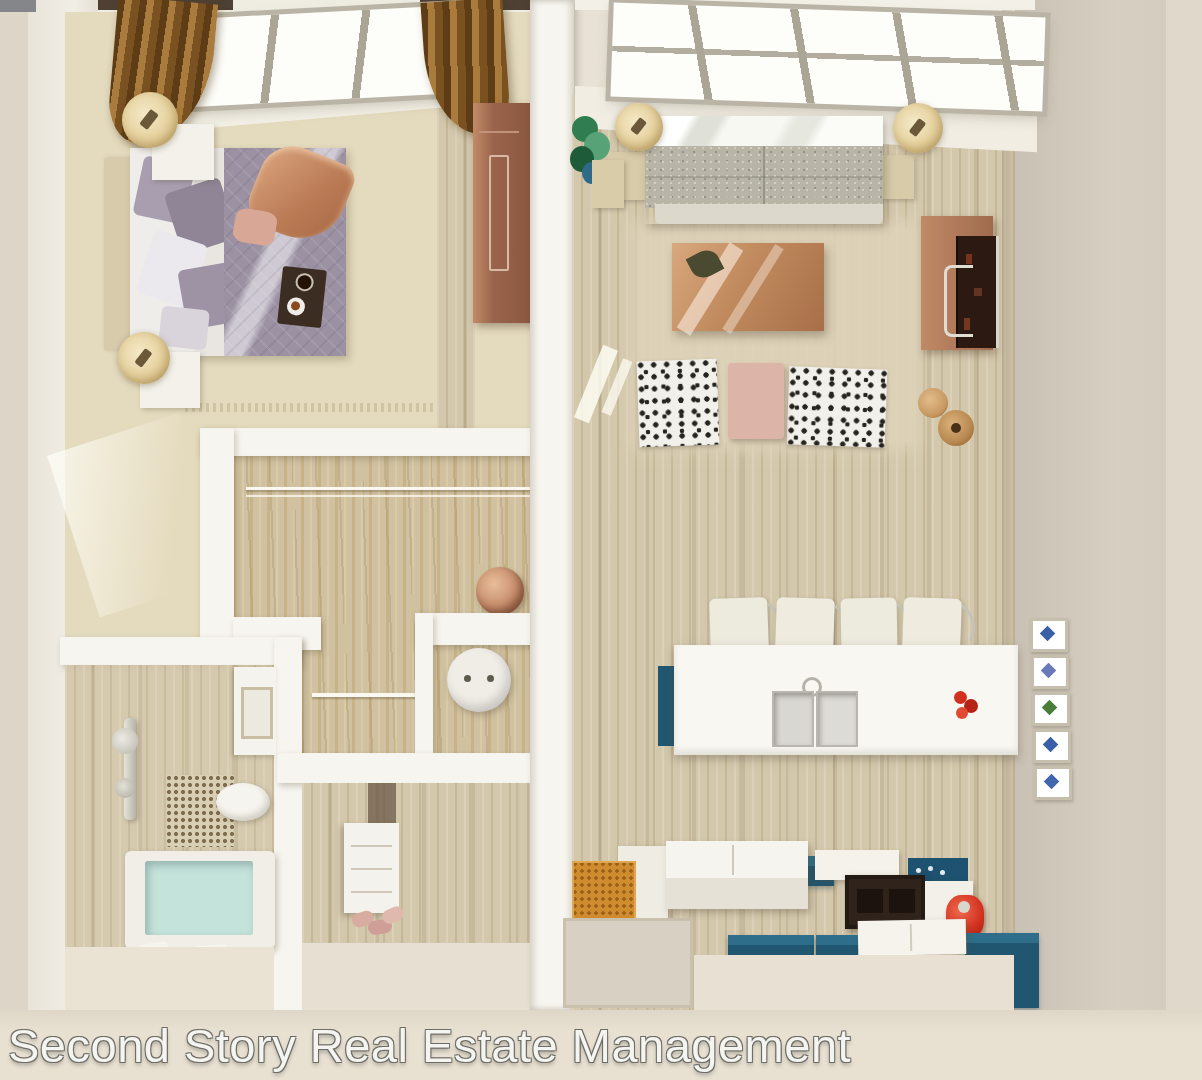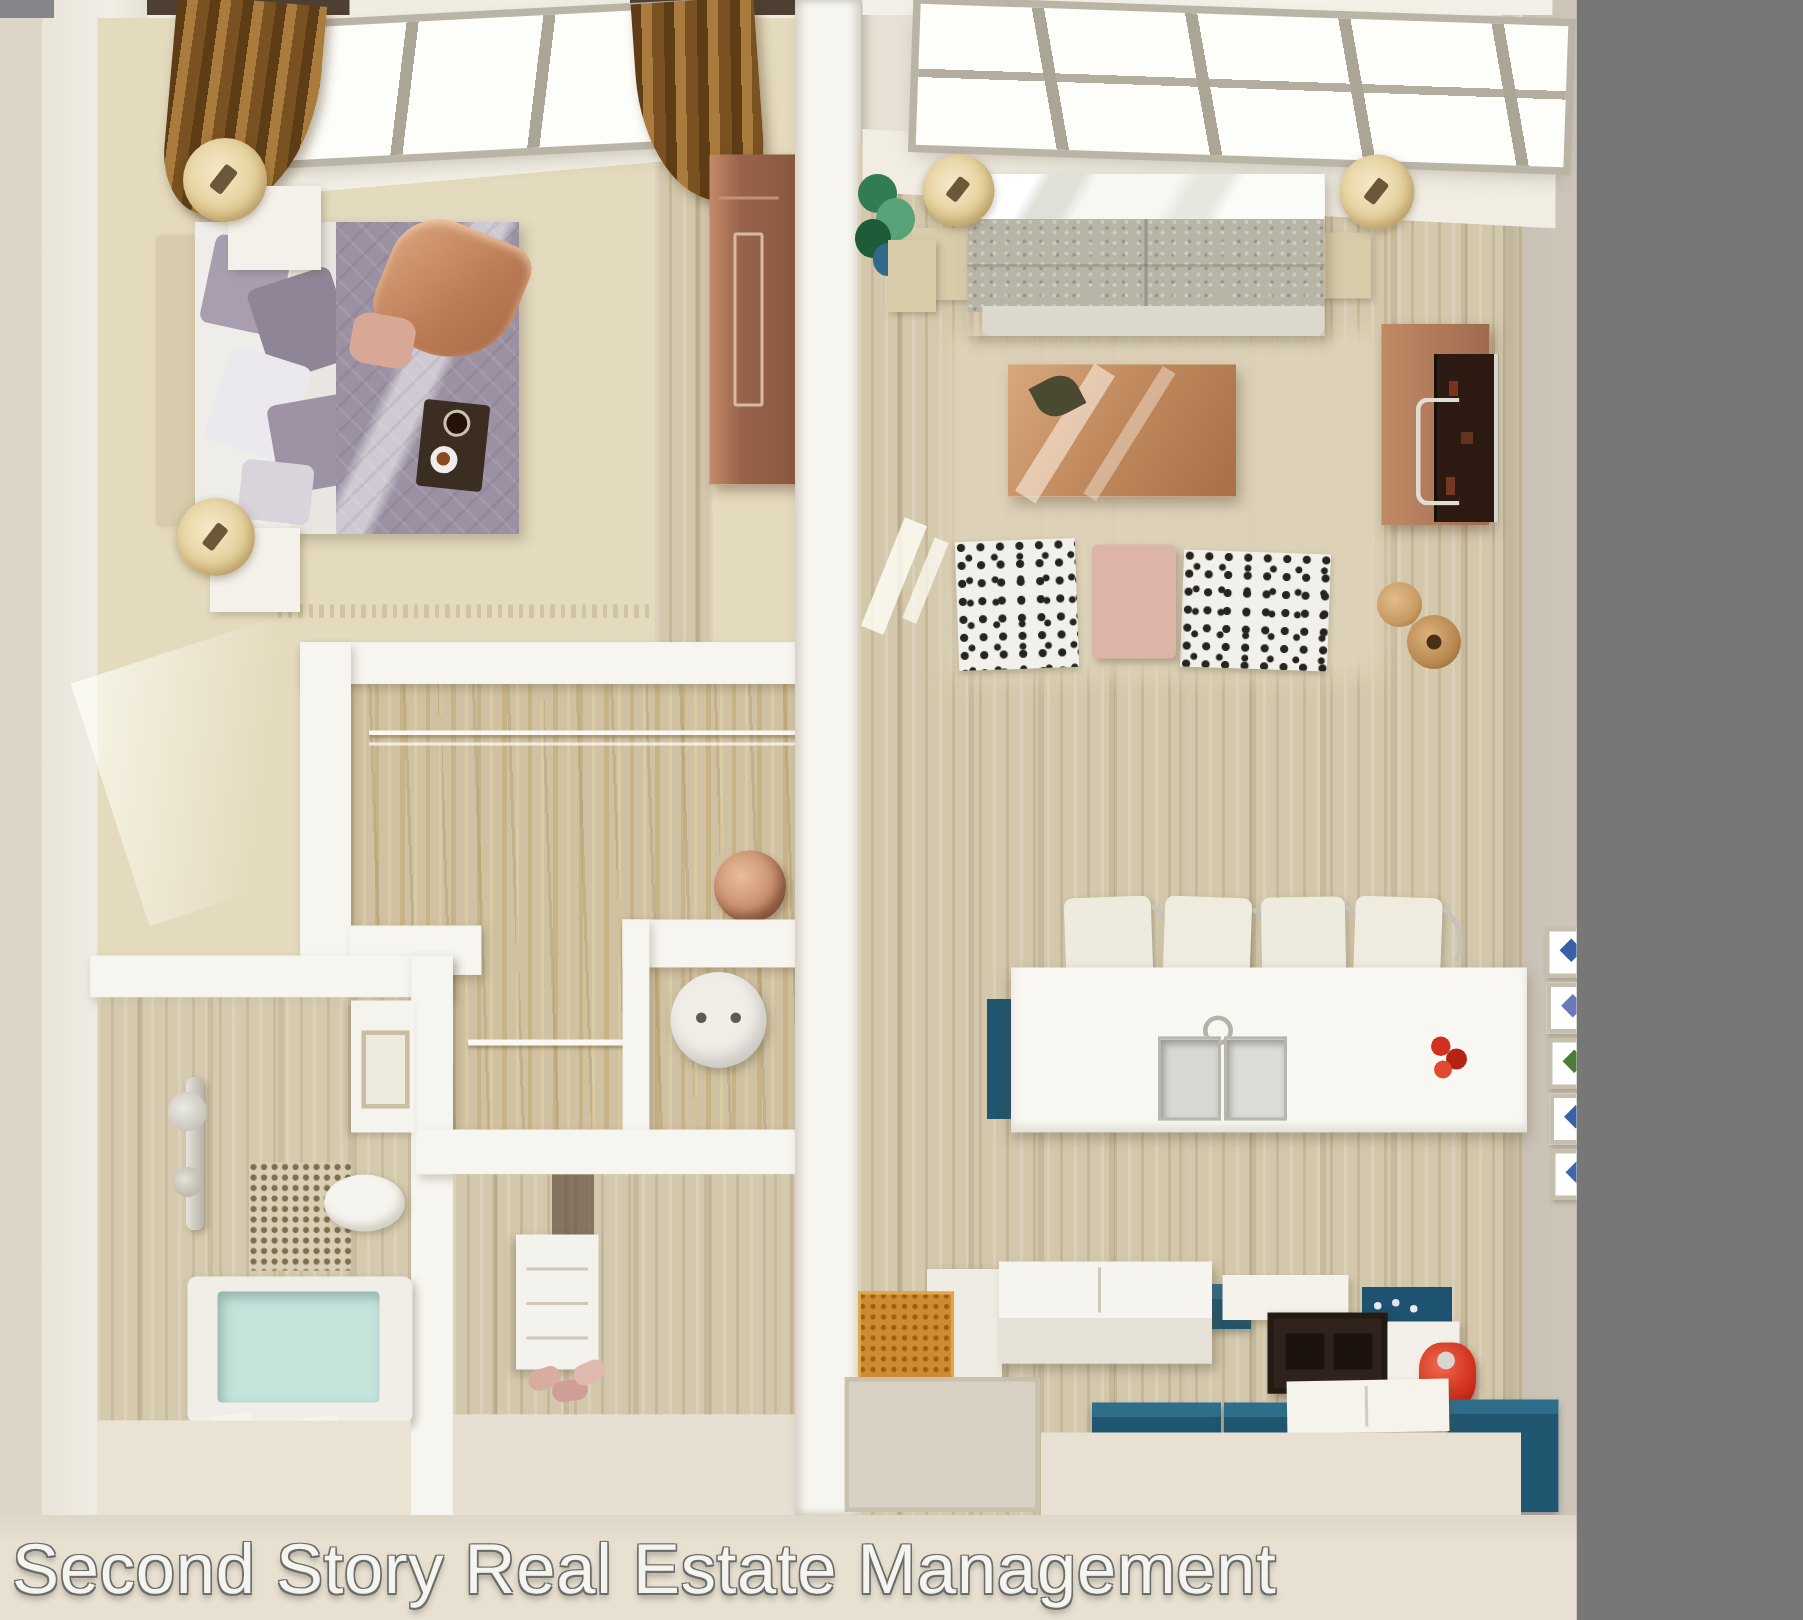--- a/index.html
+++ b/index.html
@@ -1,16 +1,16 @@
 <!DOCTYPE html>
 <html style="--bg_outer: #e8e2d6; --wall_white: #f7f5ef; --wall_shadow: #d8d2c4; --bedroom_carpet: #e4dabd; --wood_base: #d4c8ac; --closet_floor: #cfc1a1; --curtain_dark: #6e4a1e; --window_white: #fdfdf9; --mullion: #aba595; --wardrobe_copper: #9a644c; --bed_duvet: #9b91a3; --bed_throw: #c89070; --sofa_gray: #b8b5a6; --table_copper: #c08a5e; --tv_screen: #2c1a12; --chair_white: #f2f0ea; --ottoman_pink: #dcb5a8; --teal: #20566f; --dark_unit: #2f231c; --red_accent: #d2301e; --tub_water: #c4e3db; --orange_mat: #cf8c2e; --watermark: #f4f4f1;"><head>
 <meta charset="utf-8">
 <style>
   html,body{margin:0;padding:0;background:#777;}
-  .scene{position:relative;width:1051px;height:1080px;overflow:hidden;
+  .scene{position:relative;width:1202px;height:1080px;overflow:hidden;
          background:var(--bg_outer);font-family:"Liberation Sans",sans-serif;}
   .abs{position:absolute;}
   .wall{background:var(--wall_white);box-shadow:2px 3px 6px rgba(90,80,55,.28), inset 0 0 2px rgba(0,0,0,.04);}
   .wood{background-color:var(--wood_base);
     background-image:
       repeating-linear-gradient(90deg, rgba(255,255,255,.16) 0 2px, rgba(0,0,0,0) 2px 9px, rgba(120,96,55,.16) 9px 11px, rgba(0,0,0,0) 11px 18px),
       repeating-linear-gradient(90deg, rgba(0,0,0,0) 0 26px, rgba(105,88,54,.13) 26px 30px, rgba(0,0,0,0) 30px 47px);}
   .closet-tex{background-color:var(--closet_floor);
     background-image:
       repeating-linear-gradient(90deg, rgba(186,152,82,.34) 0 3px, rgba(0,0,0,0) 3px 9px, rgba(235,215,165,.42) 9px 11px, rgba(0,0,0,0) 11px 17px),

